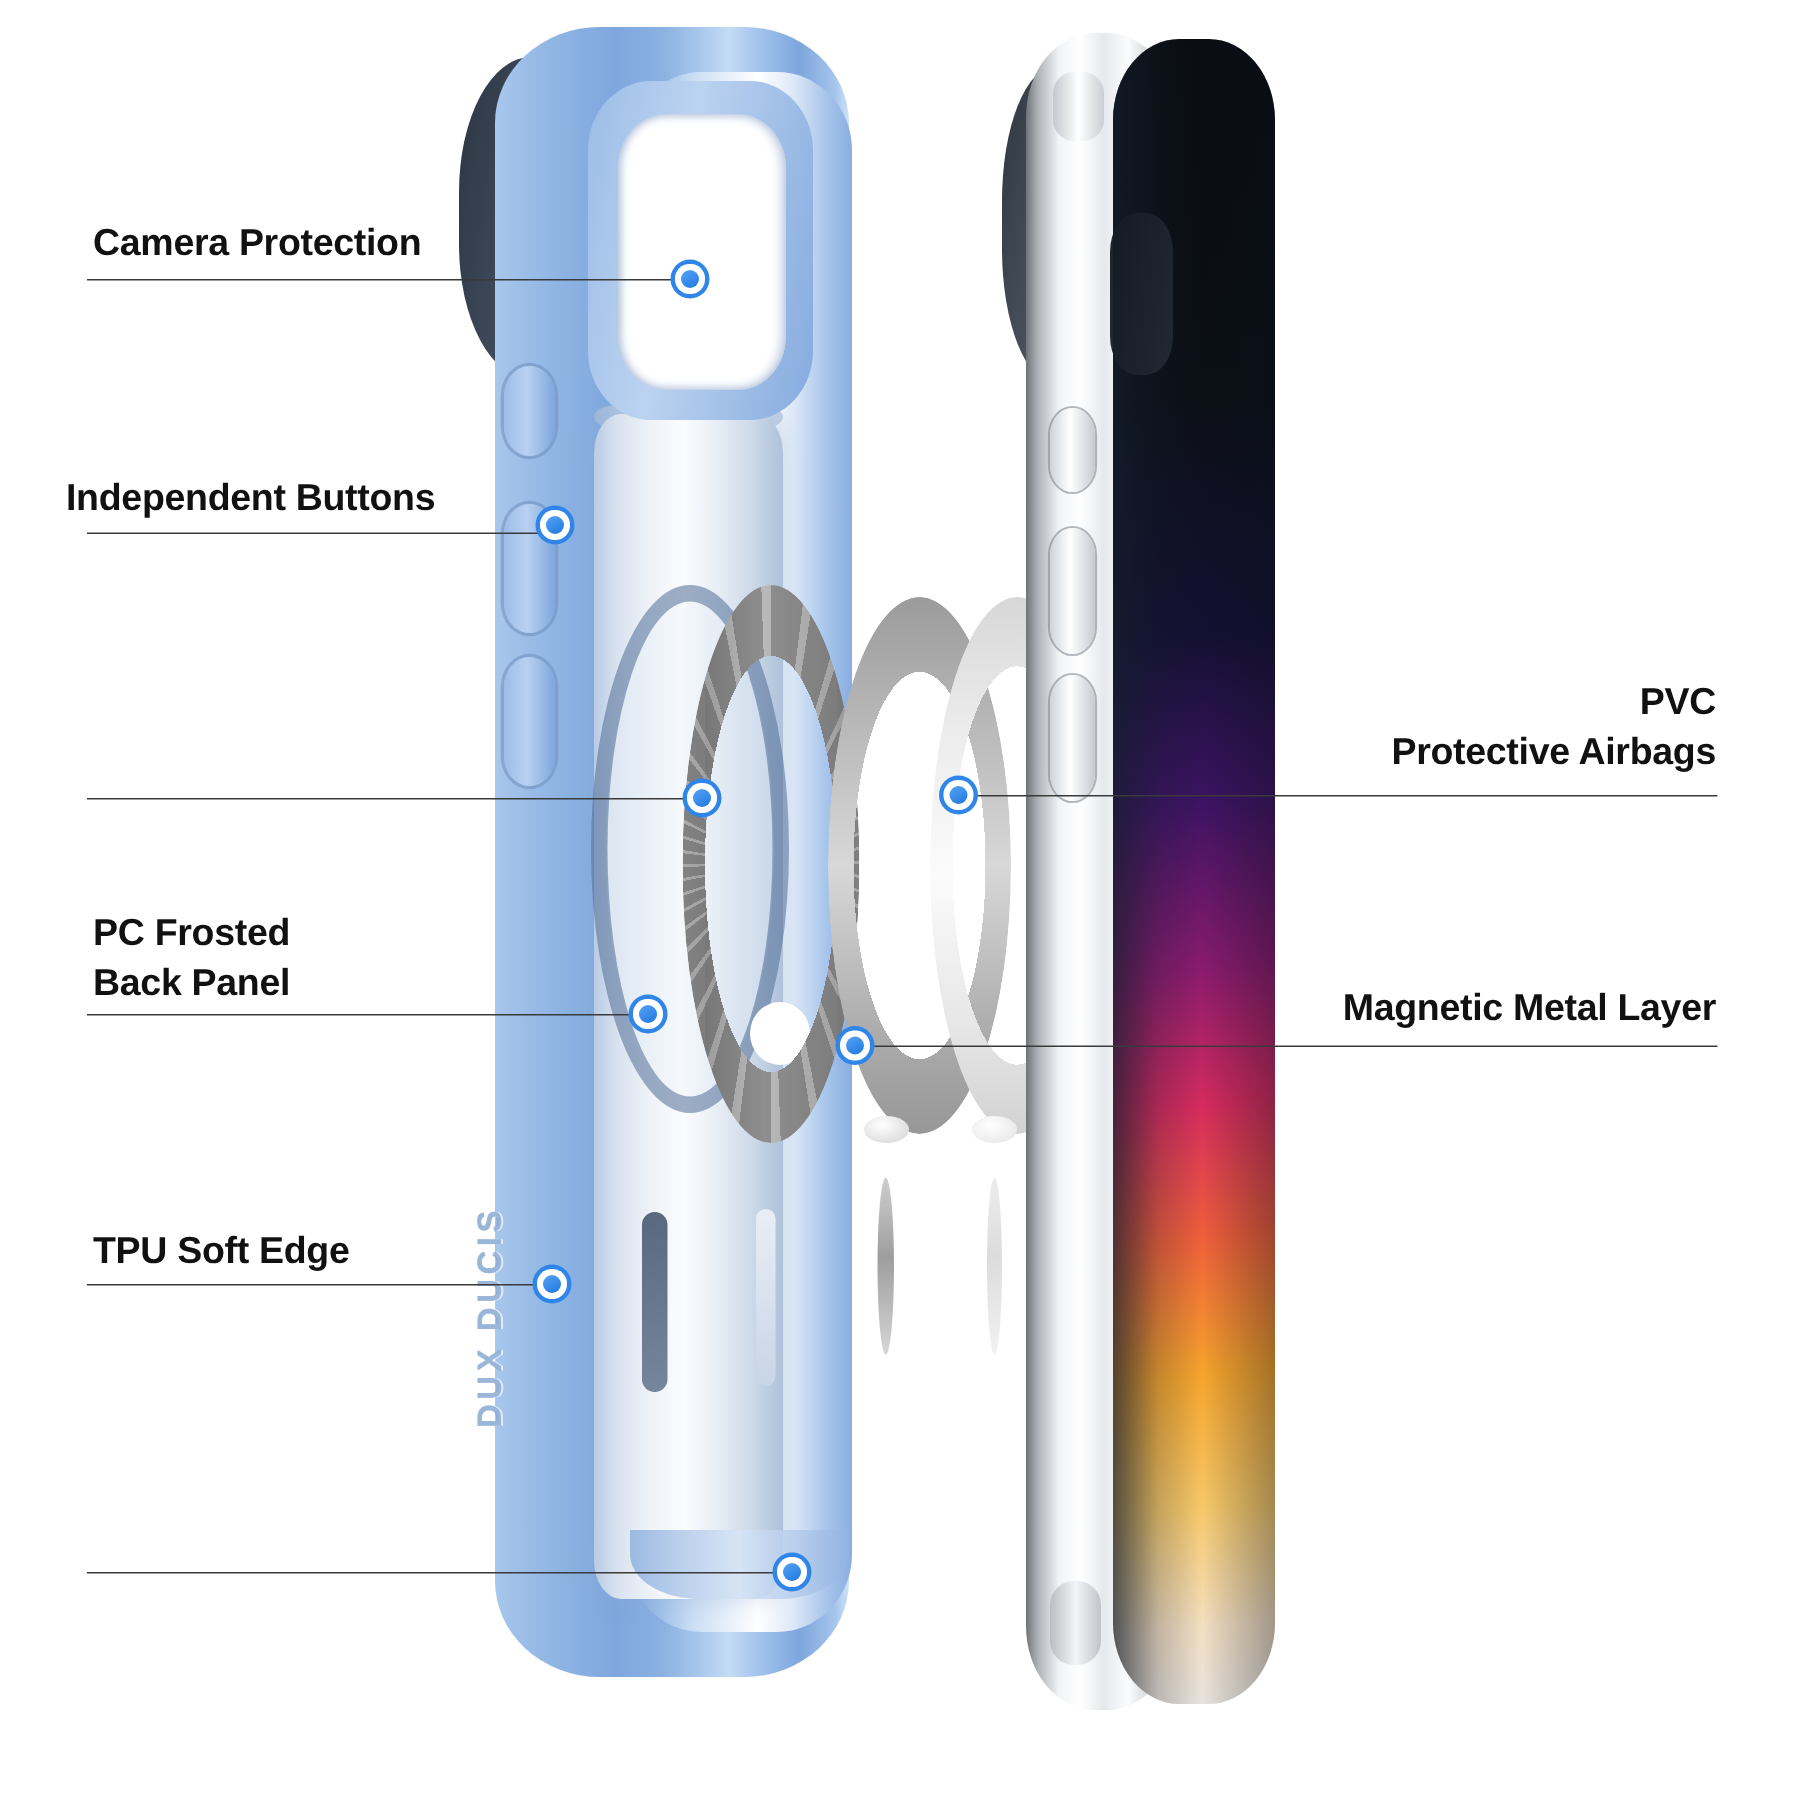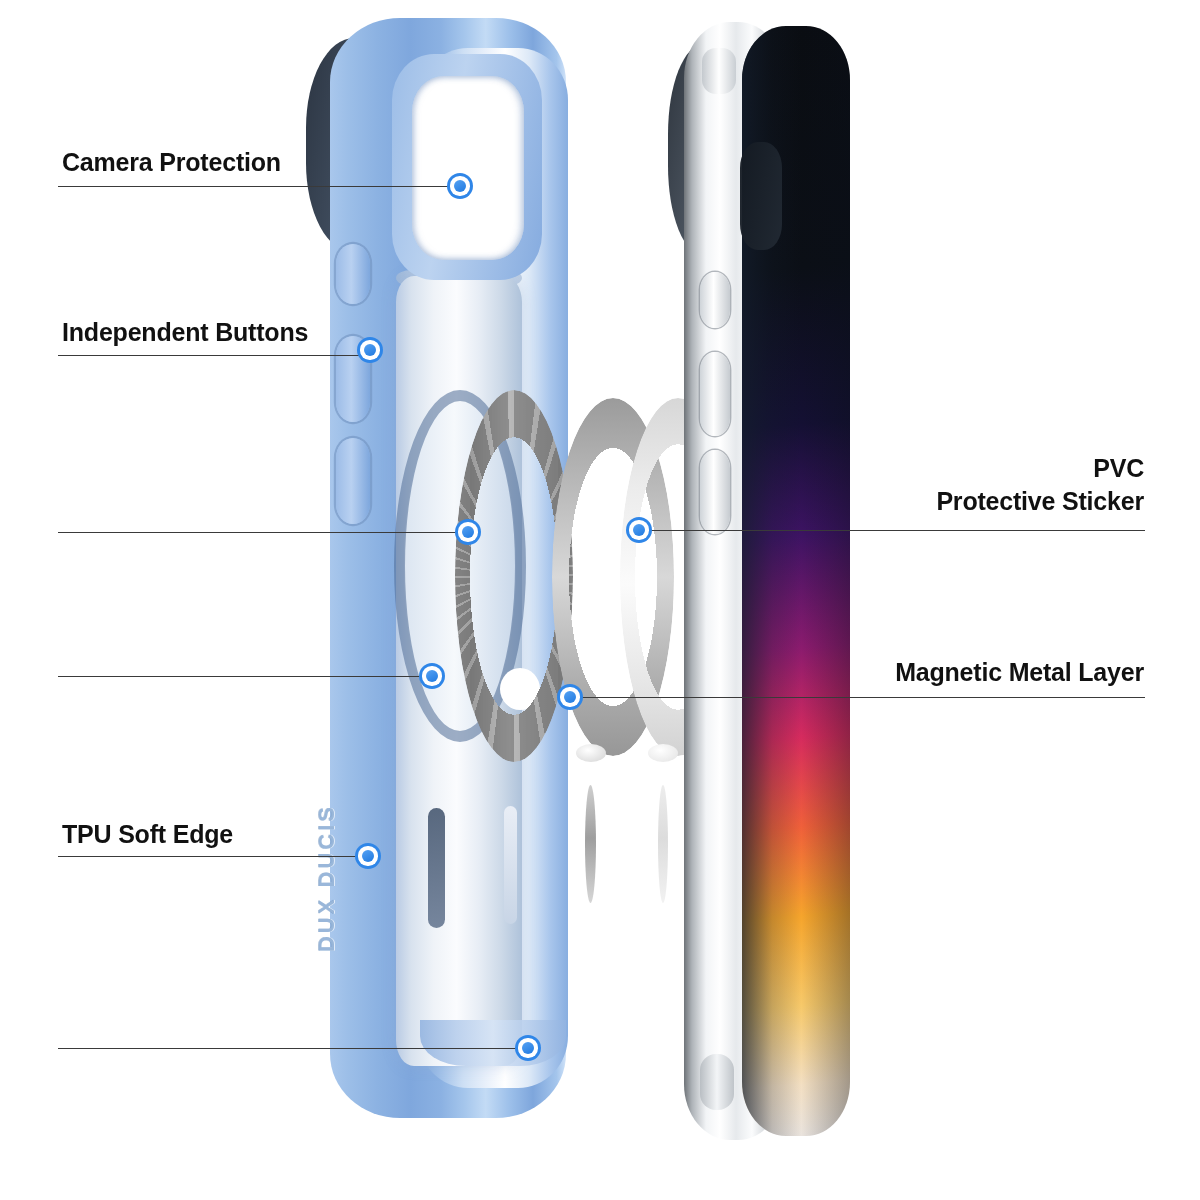--- a/index.html
+++ b/index.html
@@ -522,25 +522,27 @@
   <div class="marker" style="left:468px; top:532px;"></div>
   <div class="marker" style="left:432px; top:676px;"></div>
   <div class="marker" style="left:368px; top:856px;"></div>
   <div class="marker" style="left:528px; top:1048px;"></div>
 
   <div class="marker" style="left:639px; top:530px;"></div>
   <div class="marker" style="left:570px; top:697px;"></div>
 
   <div class="callout-text left" style="left:62px; top:146px;">Camera Protection</div>
 
-  <div class="callout-text left" style="left:62px; top:316px;">Independent Buttons</div>
-
-
+  <div class="callout-text left" style="left:44px; top:316px;">Independent Buttons</div>
+
+
+  <div class="callout-text left" style="left:62px; top:606px;">PC Frosted
+Back Panel</div>
 
   <div class="callout-text left" style="left:62px; top:818px;">TPU Soft Edge</div>
 
 
   <div class="callout-text right" style="right:56px; top:452px; width:420px;">PVC
-Protective Sticker</div>
+Protective Airbags</div>
 
   <div class="callout-text right" style="right:56px; top:656px; width:420px;">Magnetic Metal Layer</div>
 
 </div>
 
 </body></html>

